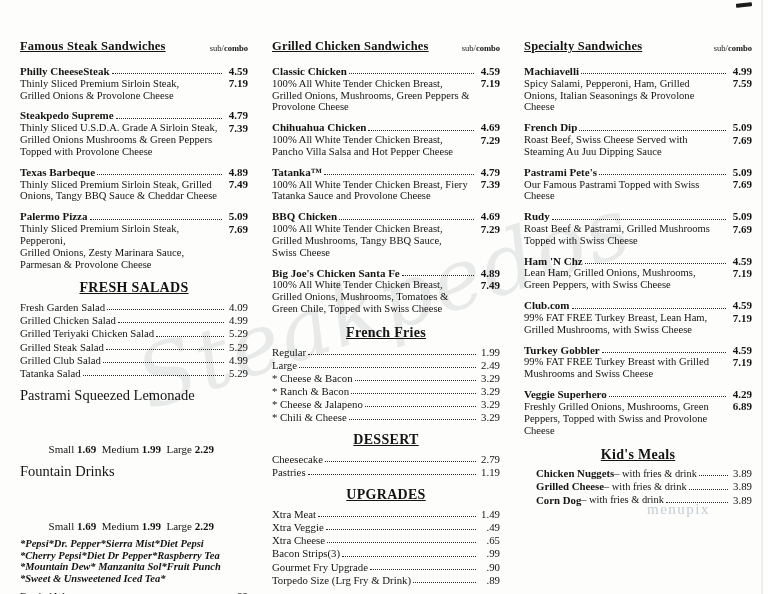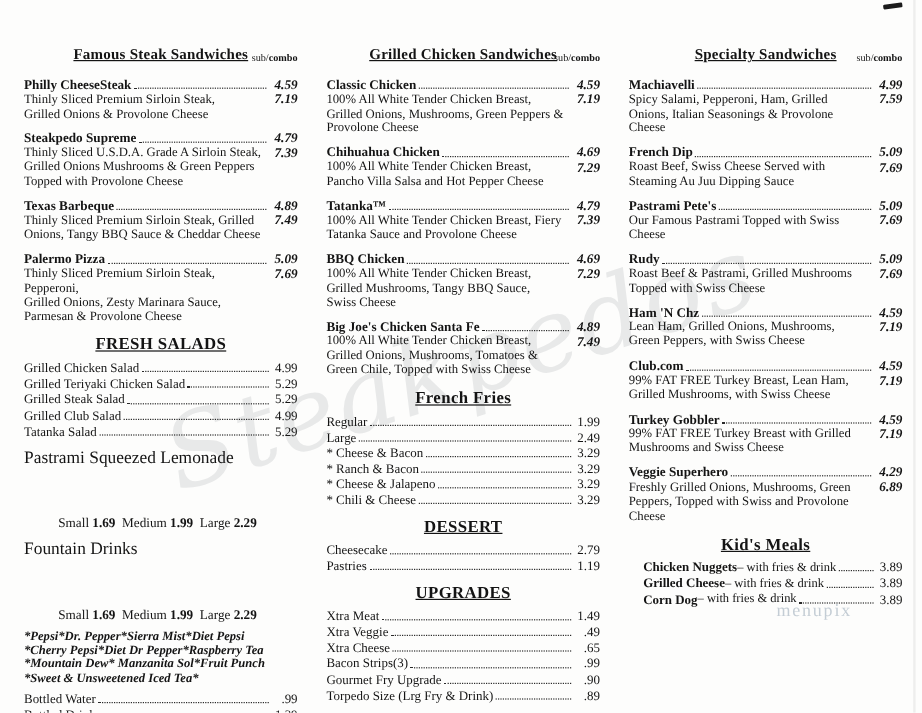--- a/index.html
+++ b/index.html
@@ -15,32 +15,32 @@
   .menu {
     position:relative;
     z-index:2;
     display:flex;
     gap:24px;
     padding:36px 16px 0 20px;
   }
   .col { flex:1; min-width:0; }
 
   
-  .colhead { position:relative; text-align:center; margin-bottom:11px; white-space:nowrap; }
+  .colhead { position:relative; margin-bottom:11px; white-space:nowrap; }
   .coltitle { font-size:12.5px; font-weight:bold; text-decoration:underline; letter-spacing:0.2px; }
   .sublabel { position:absolute; right:0; bottom:0; font-size:8.5px; }
   .sublabel .b { font-weight:bold; }
 
   
   .item { margin-bottom:8px; }
   .row { display:flex; align-items:flex-end; }
   .iname { font-size:11px; font-weight:bold; white-space:nowrap; }
   .dots { flex:1; border-bottom:1.5px dotted #2a2a2a; margin:0 2px 3px 2px; min-width:8px; }
   .spacer { flex:1; }
-  .price { font-size:11px; font-weight:bold; text-align:right; min-width:24px;font-style:italic; }
+  .price { font-size:11px; font-weight:bold; text-align:right; min-width:24px; }
   .desc { font-size:10.6px; white-space:nowrap; }
 
   
   .heading { text-align:center; margin:7px 0 5px; }
   .heading .hu { font-weight:bold; text-decoration:underline; font-size:12.5px; letter-spacing:0.3px;margin-top:40px; }
   .heading.big .hu { font-size:14px; }
 
   
   .plist { margin-bottom:4px; }
   .prow { margin-bottom:1px; }
@@ -160,20 +160,25 @@
             <span class="price">7.69</span>
           </div>
           <div class="desc">Pepperoni,</div>
           <div class="desc">Grilled Onions, Zesty Marinara Sauce,</div>
           <div class="desc">Parmesan &amp; Provolone Cheese</div>
         </div>
       </div>
       <div class="heading big"><span class="hu">FRESH SALADS</span></div>
       <div class="plist">
         <div class="row prow">
+          <span class="pname">Fresh Garden Salad</span>
+          <span class="dots"></span>
+          <span class="pprice">4.09</span>
+        </div>
+        <div class="row prow">
           <span class="pname">Grilled Chicken Salad</span>
           <span class="dots"></span>
           <span class="pprice">4.99</span>
         </div>
         <div class="row prow">
           <span class="pname">Grilled Teriyaki Chicken Salad</span>
           <span class="dots"></span>
           <span class="pprice">5.29</span>
         </div>
         <div class="row prow">

